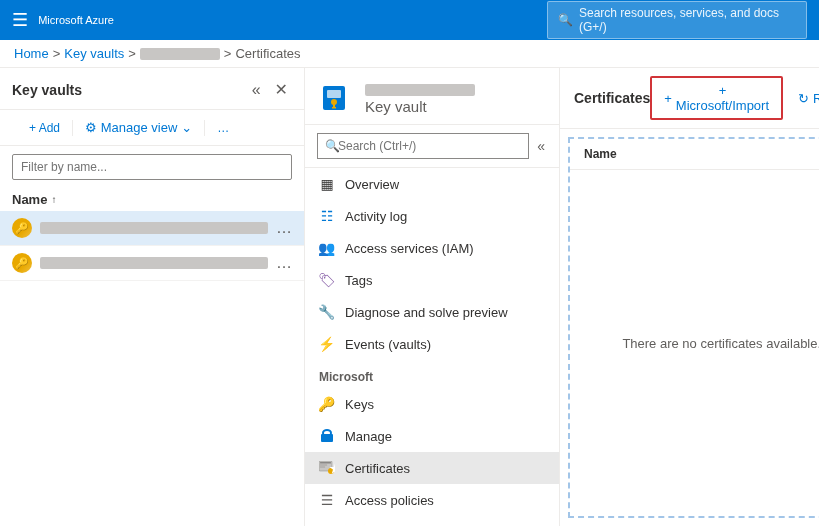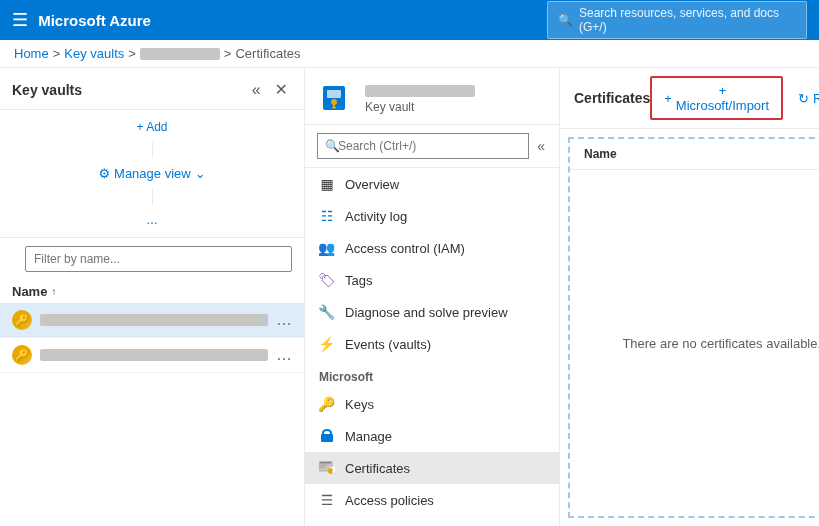--- a/index.html
+++ b/index.html
@@ -9,21 +9,21 @@
     .top-nav {
       background: #0078d4;
       color: white;
       height: 40px;
       display: flex;
       align-items: center;
       padding: 0 12px;
       gap: 10px;
     }
     .top-nav .hamburger { font-size: 18px; cursor: pointer; }
-    .top-nav .app-title { font-size: 15px; font-weight: 700; flex: none; }
+    .top-nav .app-title { font-size: 11px; font-weight: 400; flex: none; }
     .top-nav .search-bar {
       margin-left: auto;
       background: rgba(255,255,255,0.2);
       border: 1px solid rgba(255,255,255,0.4);
       border-radius: 2px;
       color: white;
       padding: 4px 10px;
       width: 260px;
       display: flex;
       align-items: center;
@@ -72,39 +72,37 @@
     .left-panel-title { font-size: 14px; font-weight: 600; color: #323130; }
     .left-panel-controls { display: flex; align-items: center; gap: 6px; }
     .icon-btn { background: none; border: none; cursor: pointer; color: #605e5c; font-size: 16px; padding: 2px 4px; display: flex; align-items: center; }
 
     .toolbar {
       display: flex;
       align-items: center;
       padding: 6px 23px;
       gap: 4px;
       border-bottom: 1px solid #edebe9;
-      flex-direction: column;
     }
     .toolbar-btn {
       background: none;
       border: none;
       cursor: pointer;
       color: #0078d4;
       font-size: 12px;
       display: flex;
       align-items: center;
       gap: 4px;
       padding: 4px 6px;
       border-radius: 2px;
     }
     .toolbar-sep { width: 1px; height: 16px; background: #edebe9; margin: 0 2px; }
 
     .filter-box {
       padding: 8px 12px;
-      margin-left: 13px;
     }
     .filter-input {
       width: 100%;
       border: 1px solid #8a8886;
       border-radius: 2px;
       padding: 5px 8px;
       font-size: 12px;
       color: #323130;
       outline: none;
     }
@@ -150,21 +148,21 @@
       gap: 10px;
     }
     .resource-icon-container {
       width: 36px;
       height: 36px;
       display: flex;
       align-items: center;
       justify-content: center;
       flex-shrink: 0;
     }
-    .resource-type { font-size: 12px; color: #605e5c; margin-top: 2px; }
+    .resource-type { font-size: 15px; color: #605e5c; margin-top: 2px; }
 
     .nav-search {
       padding: 8px 12px;
       border-bottom: 1px solid #edebe9;
       display: flex;
       align-items: center;
       gap: 6px;
       position: relative;
     }
     .nav-search input {
@@ -389,21 +387,21 @@
       <div class="nav-item">
         <span class="nav-item-icon">▦</span>
         <span>Overview</span>
       </div>
       <div class="nav-item">
         <span class="nav-item-icon" style="color:#0078d4;">☷</span>
         <span>Activity log</span>
       </div>
       <div class="nav-item">
         <span class="nav-item-icon" style="color:#0078d4;">👥</span>
-        <span>Access control (IAM)</span>
+        <span>Access services (IAM)</span>
       </div>
       <div class="nav-item">
         <span class="nav-item-icon" style="color:#7b4f9e;">🏷</span>
         <span>Tags</span>
       </div>
       <div class="nav-item">
         <span class="nav-item-icon" style="color:#0078d4;">🔧</span>
         <span>Diagnose and solve preview</span>
       </div>
       <div class="nav-item">

